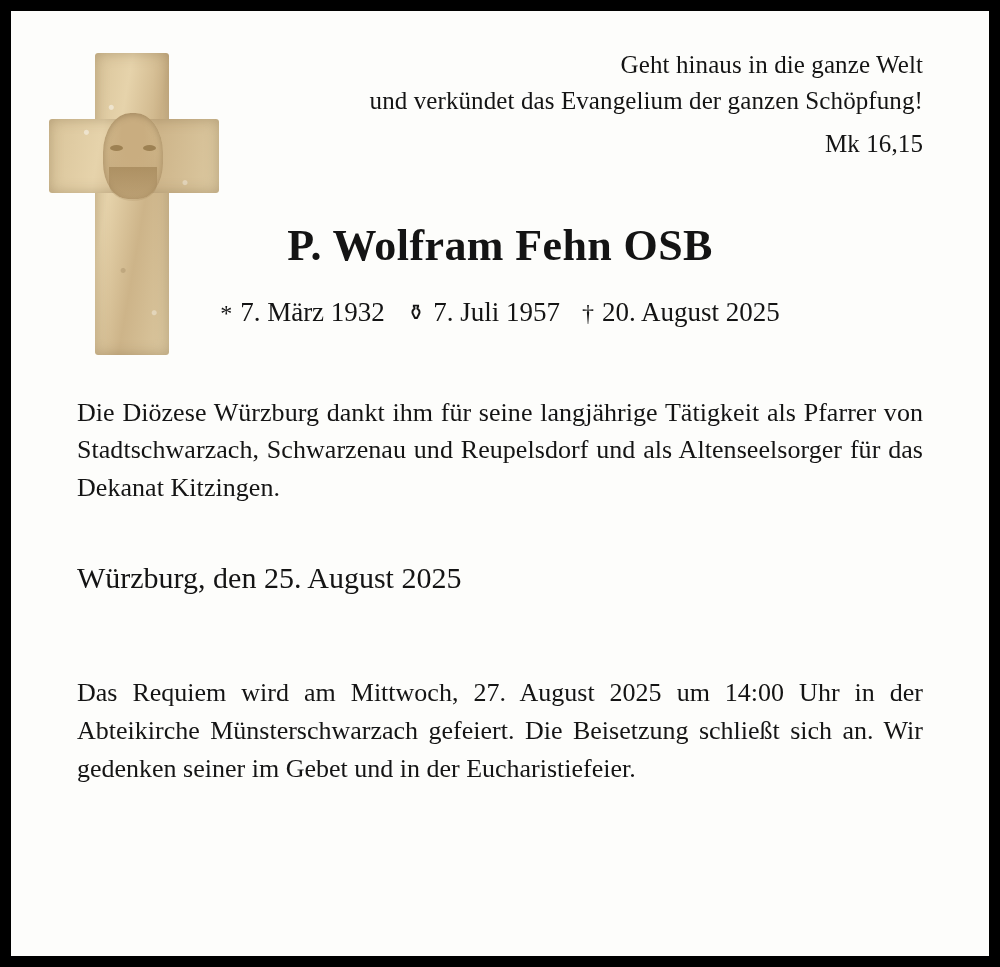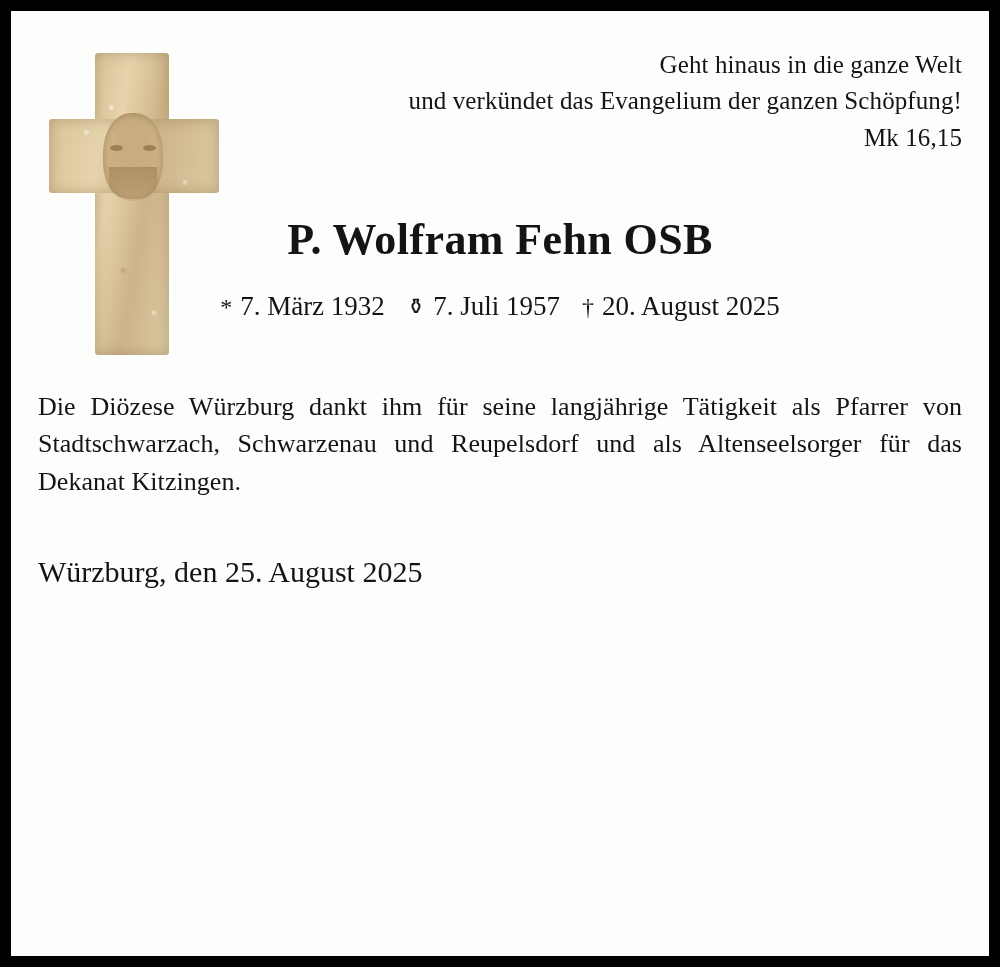--- a/index.html
+++ b/index.html
@@ -16,33 +16,33 @@
     border: 11px solid #000000;
     font-family: "Liberation Serif", "DejaVu Serif", serif;
     color: #141414;
     overflow: hidden;
   }
   .inner {
     position: relative;
     width: 100%;
     height: 100%;
     box-sizing: border-box;
-    padding: 0 27px;
+    padding: 0 66px;
   }
 
   
   .quote {
     padding-top: 36px;
     text-align: right;
     font-size: 25px;
     line-height: 1.42;
     letter-spacing: 0.1px;
   }
   .quote div { white-space: nowrap; }
-  .quote .ref { margin-top: 2px; }
+  .quote .ref { margin-top: 8px; }
 
   
   .cross-wrap {
     position: absolute;
     left: 30px;
     top: 36px;
     width: 190px;
     height: 310px;
   }
   .cross-v, .cross-h {
@@ -193,15 +193,16 @@
         </span>
       </div>
     </div>
 
     <div class="body-text">Die Diözese Würzburg dankt ihm für seine langjährige Tätigkeit als Pfarrer von Stadtschwarzach, Schwarzenau und Reupelsdorf und als Altenseelsorger für das Dekanat Kitzingen.</div>
 
     <div class="signature">
       <div class="sig-left">Würzburg, den 25. August 2025</div>
     </div>
 
+    <div class="closing">Das Requiem wird am Mittwoch, 27. August 2025 um 14:00 Uhr in der Abteikirche Münsterschwarzach gefeiert. Die Beisetzung schließt sich an. Wir gedenken seiner im Gebet und in der Eucharistiefeier.</div>
 
   </div>
 </div>
 
 </body></html>

